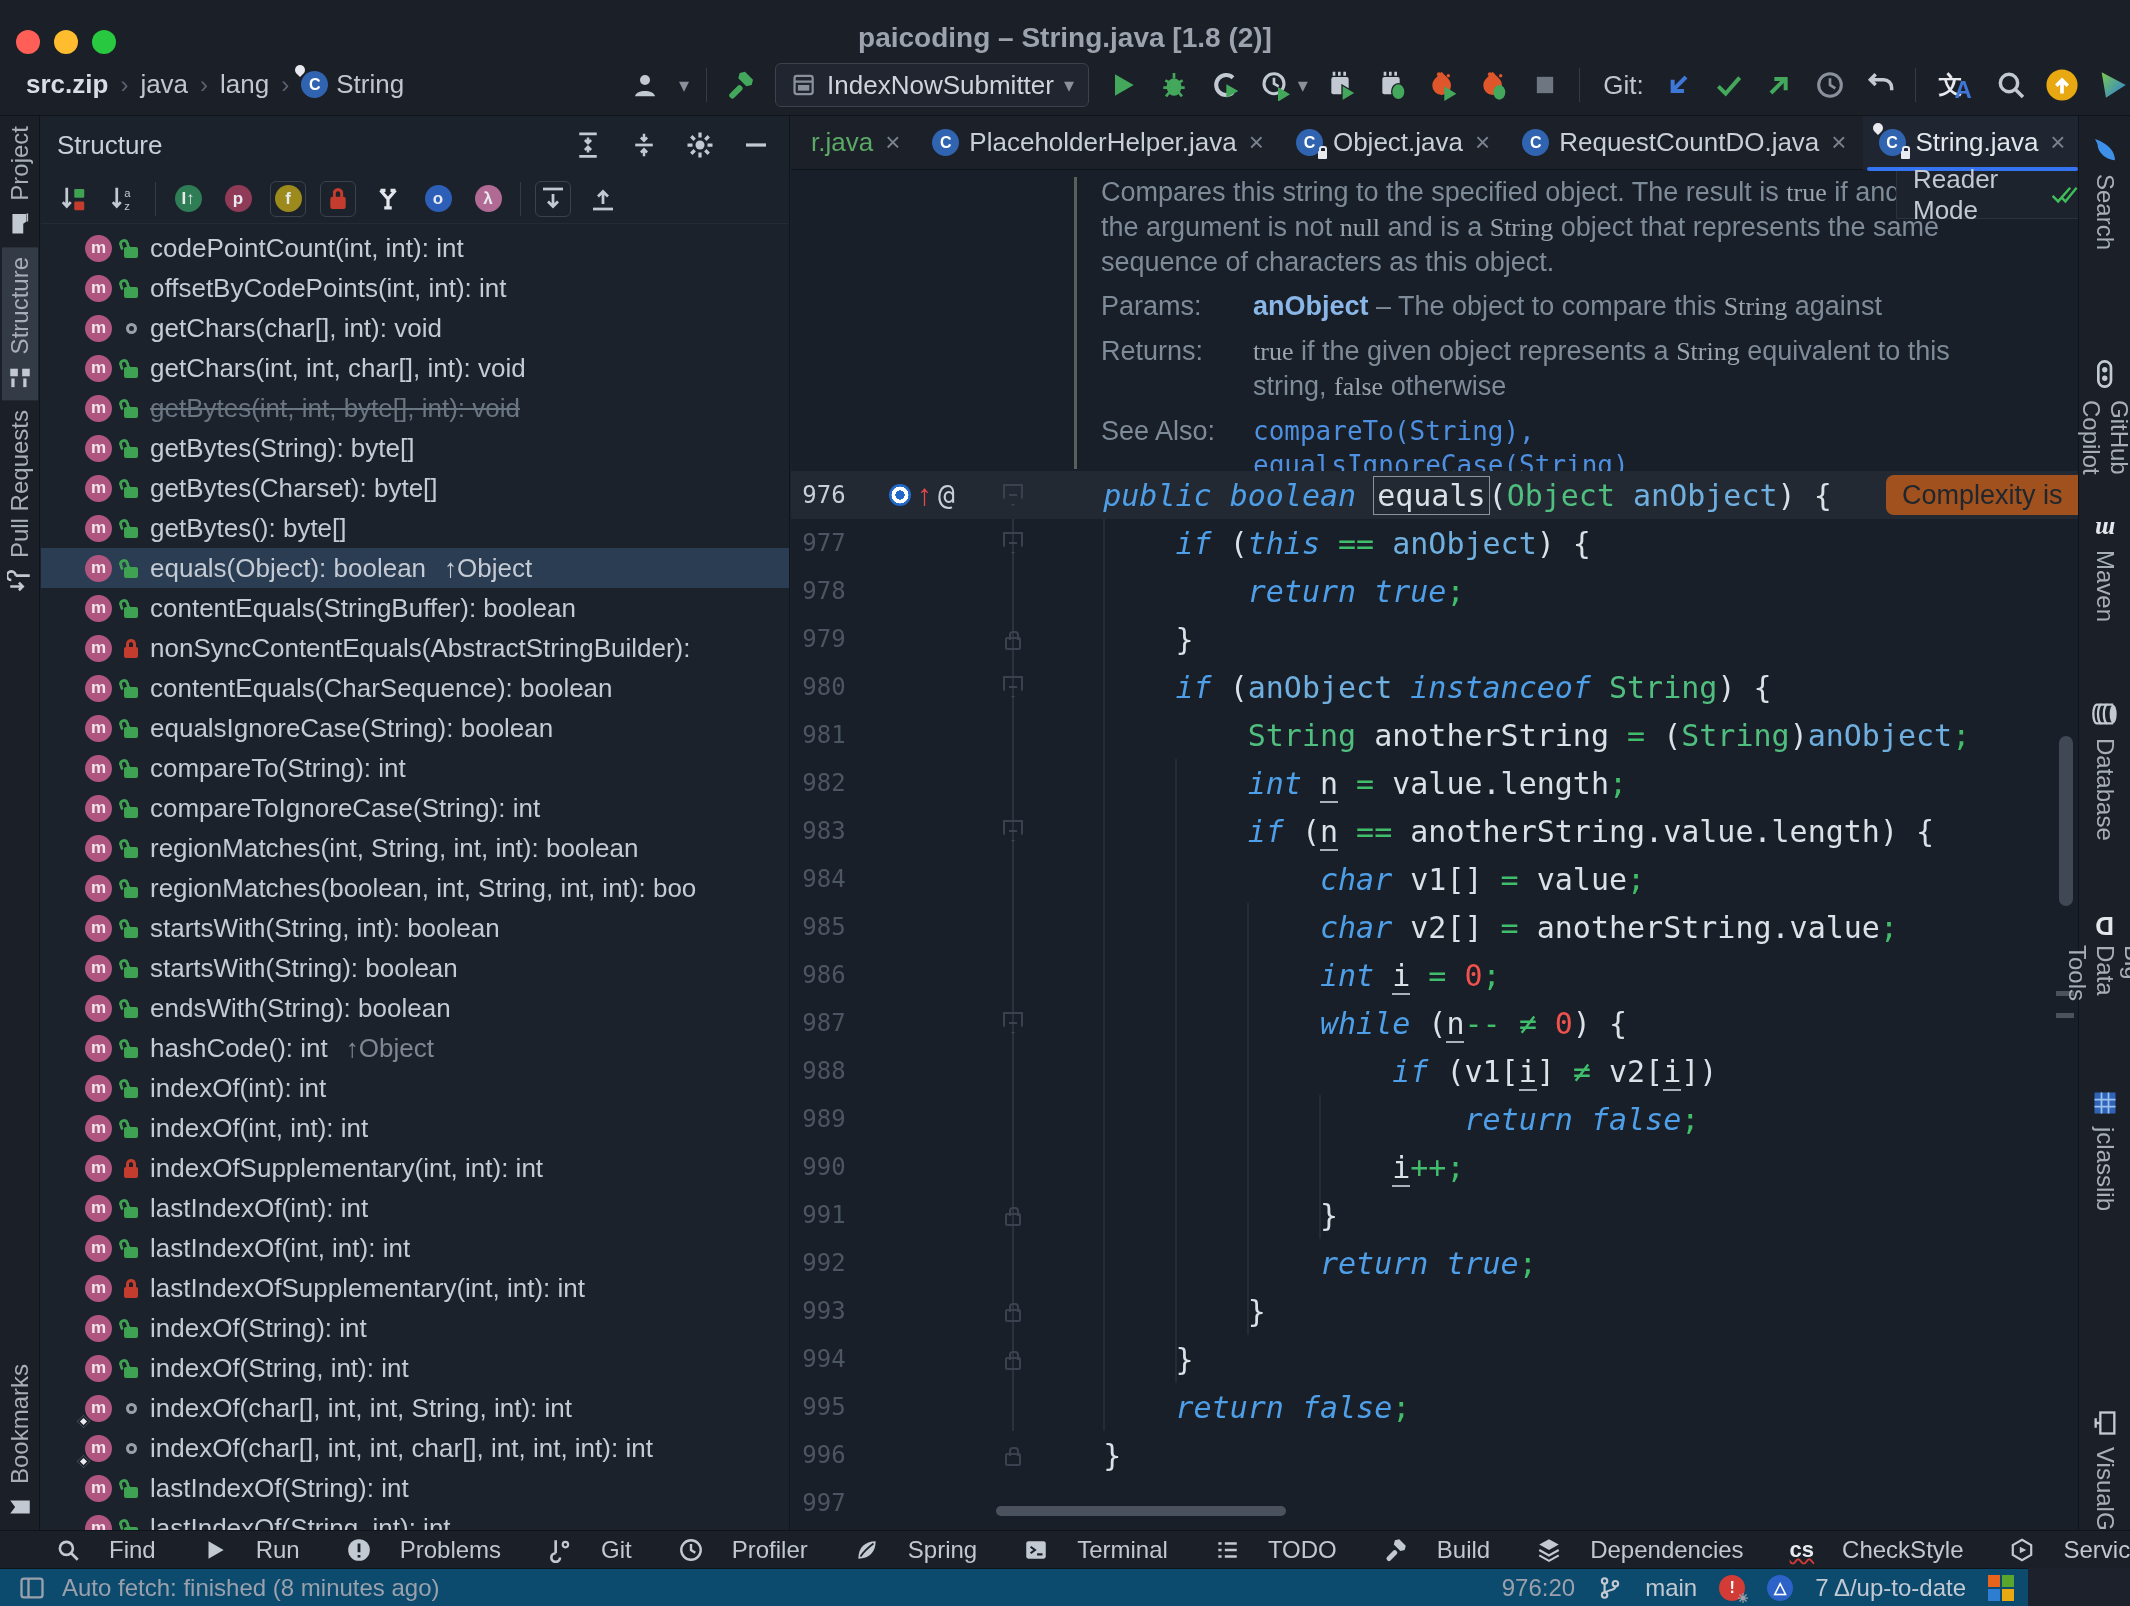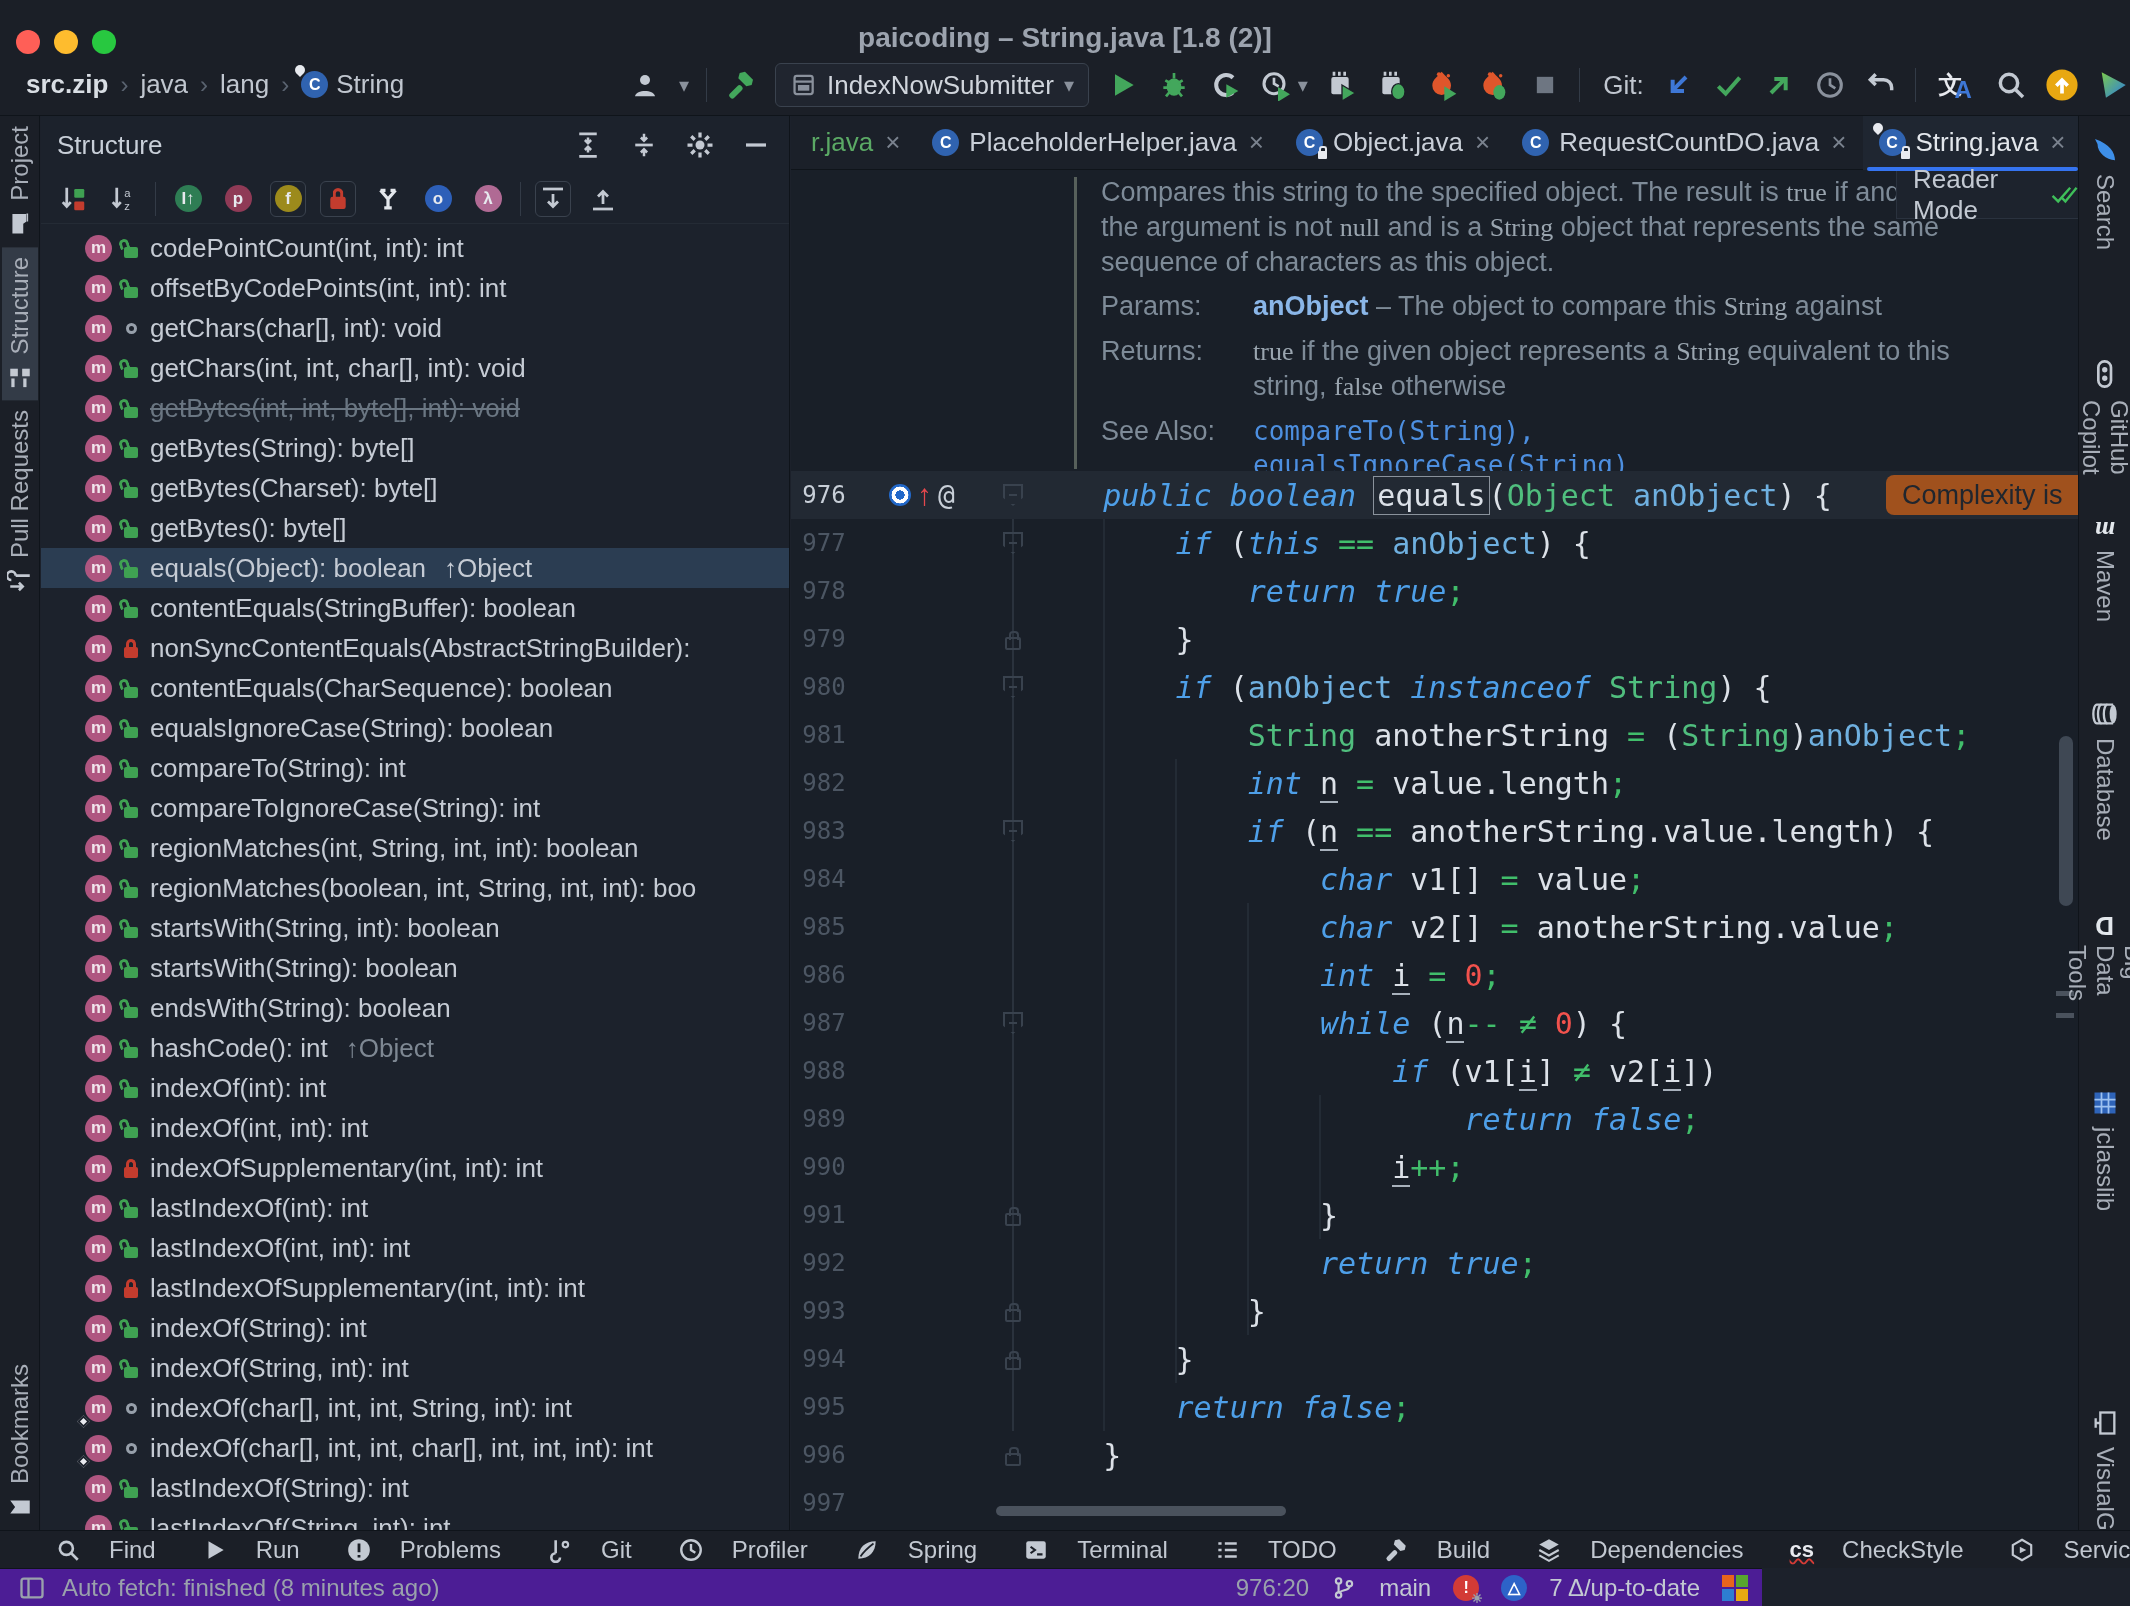--- a/index.html
+++ b/index.html
@@ -112,21 +112,21 @@
   .inlay{margin-left:auto;height:40px;display:flex;align-items:center;background:#A0511D;color:#20262E;font-size:27px;border-radius:8px 0 0 8px;padding:0 20px 0 16px;width:192px;overflow:hidden;white-space:nowrap}
   .guide{position:absolute;width:2px;background:#232B35}
   #foldline{position:absolute;left:221px;width:2px;background:#2A323D;top:348px;height:912px}
   #vthumb{position:absolute;right:5px;top:565px;width:14px;height:170px;background:#3F4854;border-radius:7px}
   .vmark{position:absolute;right:4px;width:18px;height:5px;background:#4A525D}
   #hthumb{position:absolute;bottom:14px;left:205px;width:290px;height:10px;background:#4A525D;border-radius:5px}
   
   #bottombar{position:absolute;left:0;top:1530px;width:2130px;height:38px;background:#1B1F27;border-top:1px solid var(--line);display:flex;align-items:center;gap:46px;padding-left:55px;font-size:24px;color:#C2C8D1}
   .bitem{display:flex;align-items:center;gap:28px}
   .evbadge{width:26px;height:26px;border-radius:50%;background:var(--green);color:#fff;display:grid;place-items:center;font-size:17px;font-weight:bold}
-  #statusbar{position:absolute;left:0;top:1568px;width:1762px;height:38px;background:#4c1d95;border-top:1px solid var(--line);display:flex;align-items:center;font-size:24px;color:#9AA1AC}
+  #statusbar{position:absolute;left:0;top:1568px;width:2028px;height:38px;background:#0c4a6e;border-top:1px solid var(--line);display:flex;align-items:center;font-size:24px;color:#9AA1AC}
   #statusbar .left{display:flex;align-items:center;gap:16px;padding-left:18px}
   #statusbar .right{margin-left:auto;display:flex;align-items:center;gap:22px;padding-right:14px}
   .sicon{width:26px;height:26px;border-radius:50%;display:grid;place-items:center;color:#fff;font-size:16px;font-weight:bold}
   .colsq{display:grid;grid-template-columns:12px 12px;grid-template-rows:12px 12px;gap:2px}
   .colsq i{display:block}
   .cs-ic{font-weight:bold;color:#E8EAEF;text-decoration:underline wavy #D33B36 2px;font-size:22px}
   .translate-a{color:#3E77D6;font-weight:bold;font-size:24px;margin-left:-8px;margin-top:10px}
   .wen{color:#E8EAEF;font-weight:bold;font-size:24px}
 </style>
 </head>

